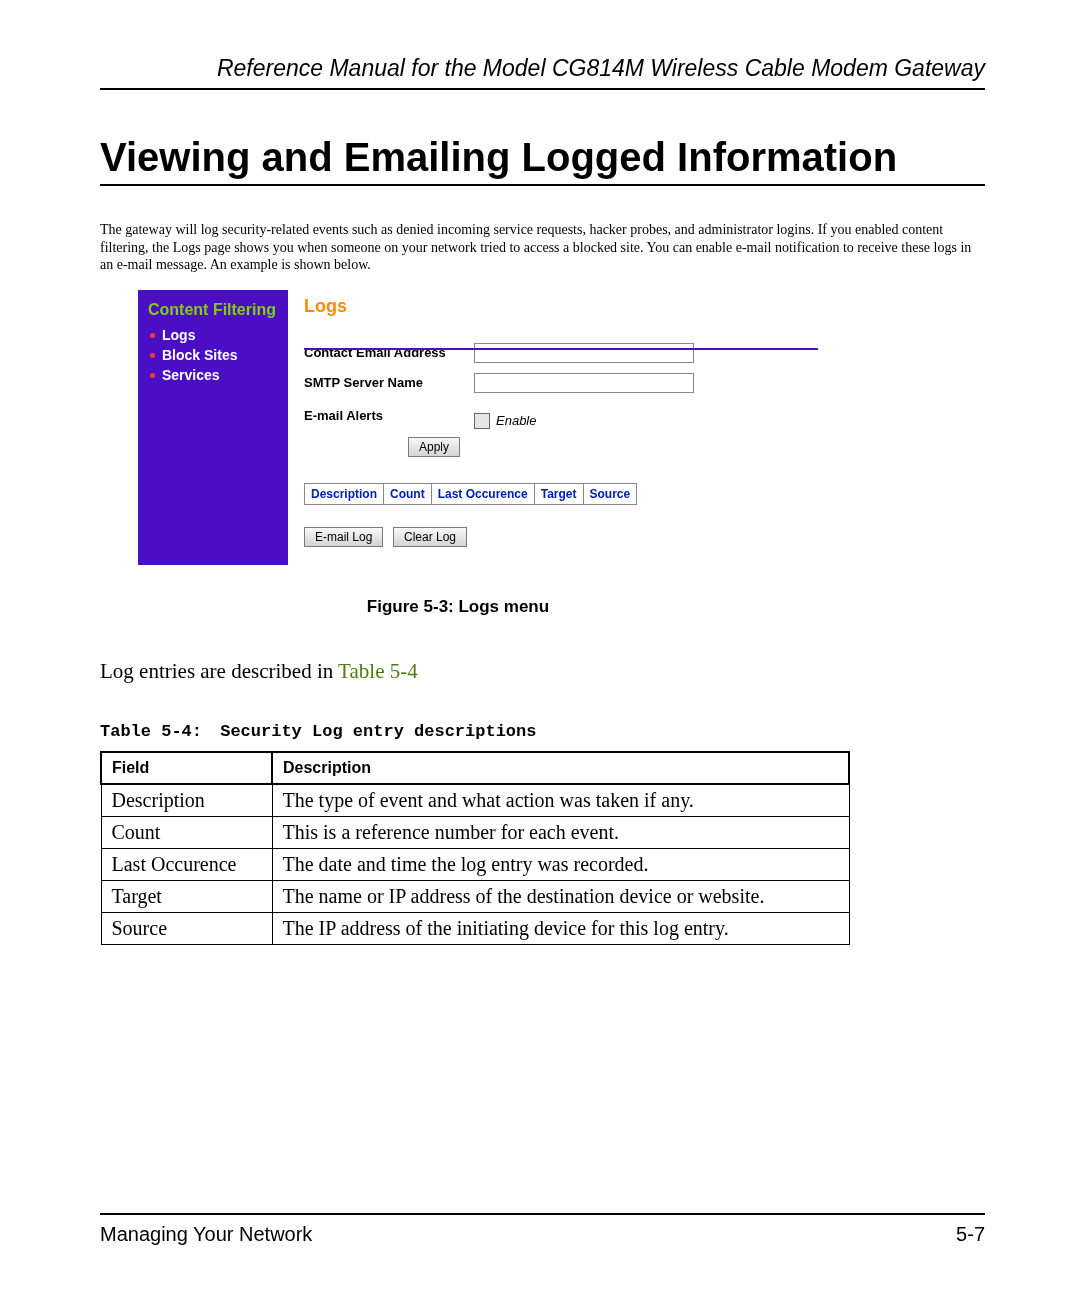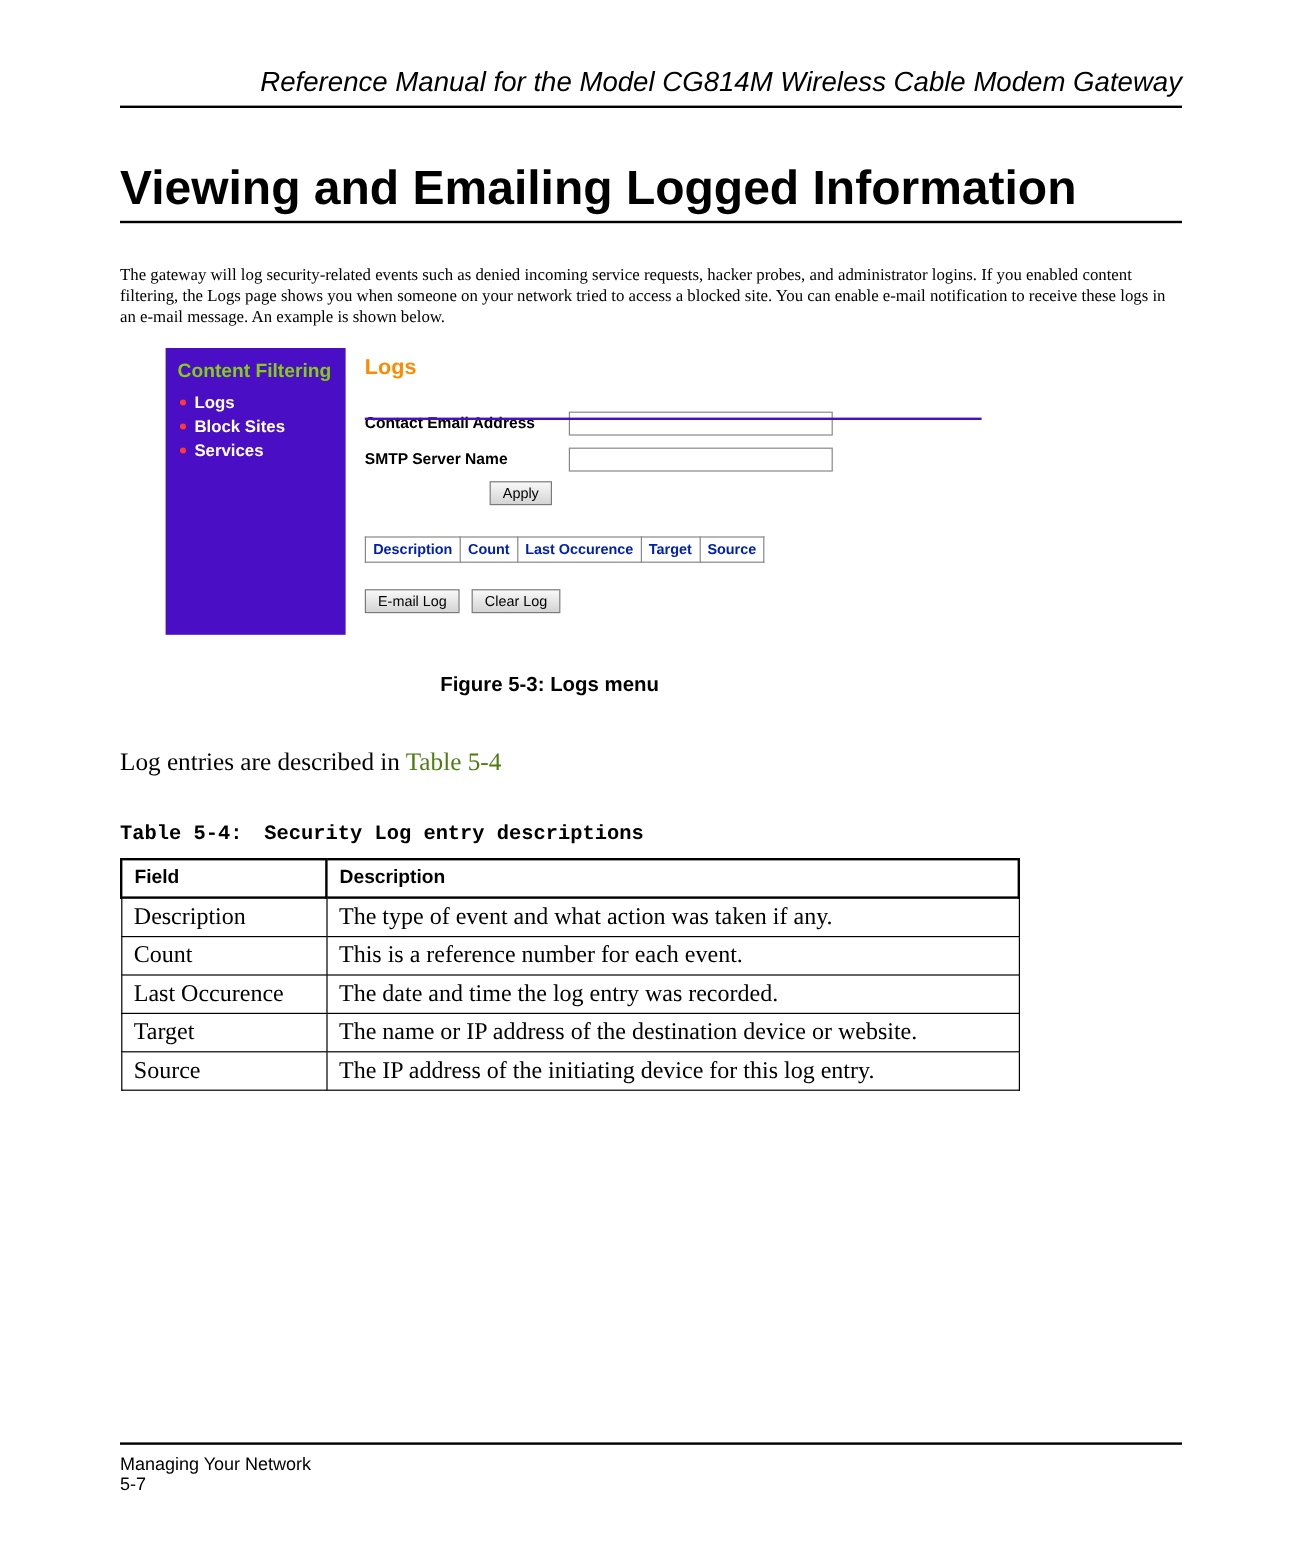--- a/index.html
+++ b/index.html
@@ -177,22 +177,21 @@
   }
   table.desc td.f { width: 150px; }
   .footer {
     position: absolute;
     left: 100px; right: 95px; bottom: 50px;
     border-top: 2px solid #000;
     padding-top: 8px;
     display: flex;
     justify-content: space-between;
     font-family: Arial, Helvetica, sans-serif;
-    font-size: 15px;
-    flex-direction: column;
+    font-size: 20px;
   }
 </style>
 </head>
 <body>
 
 <div class="page">
   <div class="header-line">Reference Manual for the Model CG814M Wireless Cable Modem Gateway</div>
 
   <h1 class="section">Viewing and Emailing Logged Information</h1>
 
@@ -214,20 +213,27 @@
           <div class="panel-rule"></div>
 
           <div class="form-line" style="margin-top:26px;">
             <div class="lbl">Contact Email Address</div>
             <div class="txt"></div>
           </div>
           <div class="form-line" style="margin-top:10px;">
             <div class="lbl">SMTP Server Name</div>
             <div class="txt"></div>
           </div>
+          <div class="form-line" style="margin-top:10px;">
+            <div class="lbl">E-mail Alerts</div>
+            <div class="enable-row">
+              <div class="chk"></div>
+              <span>Enable</span>
+            </div>
+          </div>
           <div style="margin-left:104px;">
             <div class="btn">Apply</div>
           </div>
 
           <table class="logtable">
             <tbody>
                 <tr>
               <th>Description</th>
               <th>Count</th>
               <th>Last Occurence</th>

